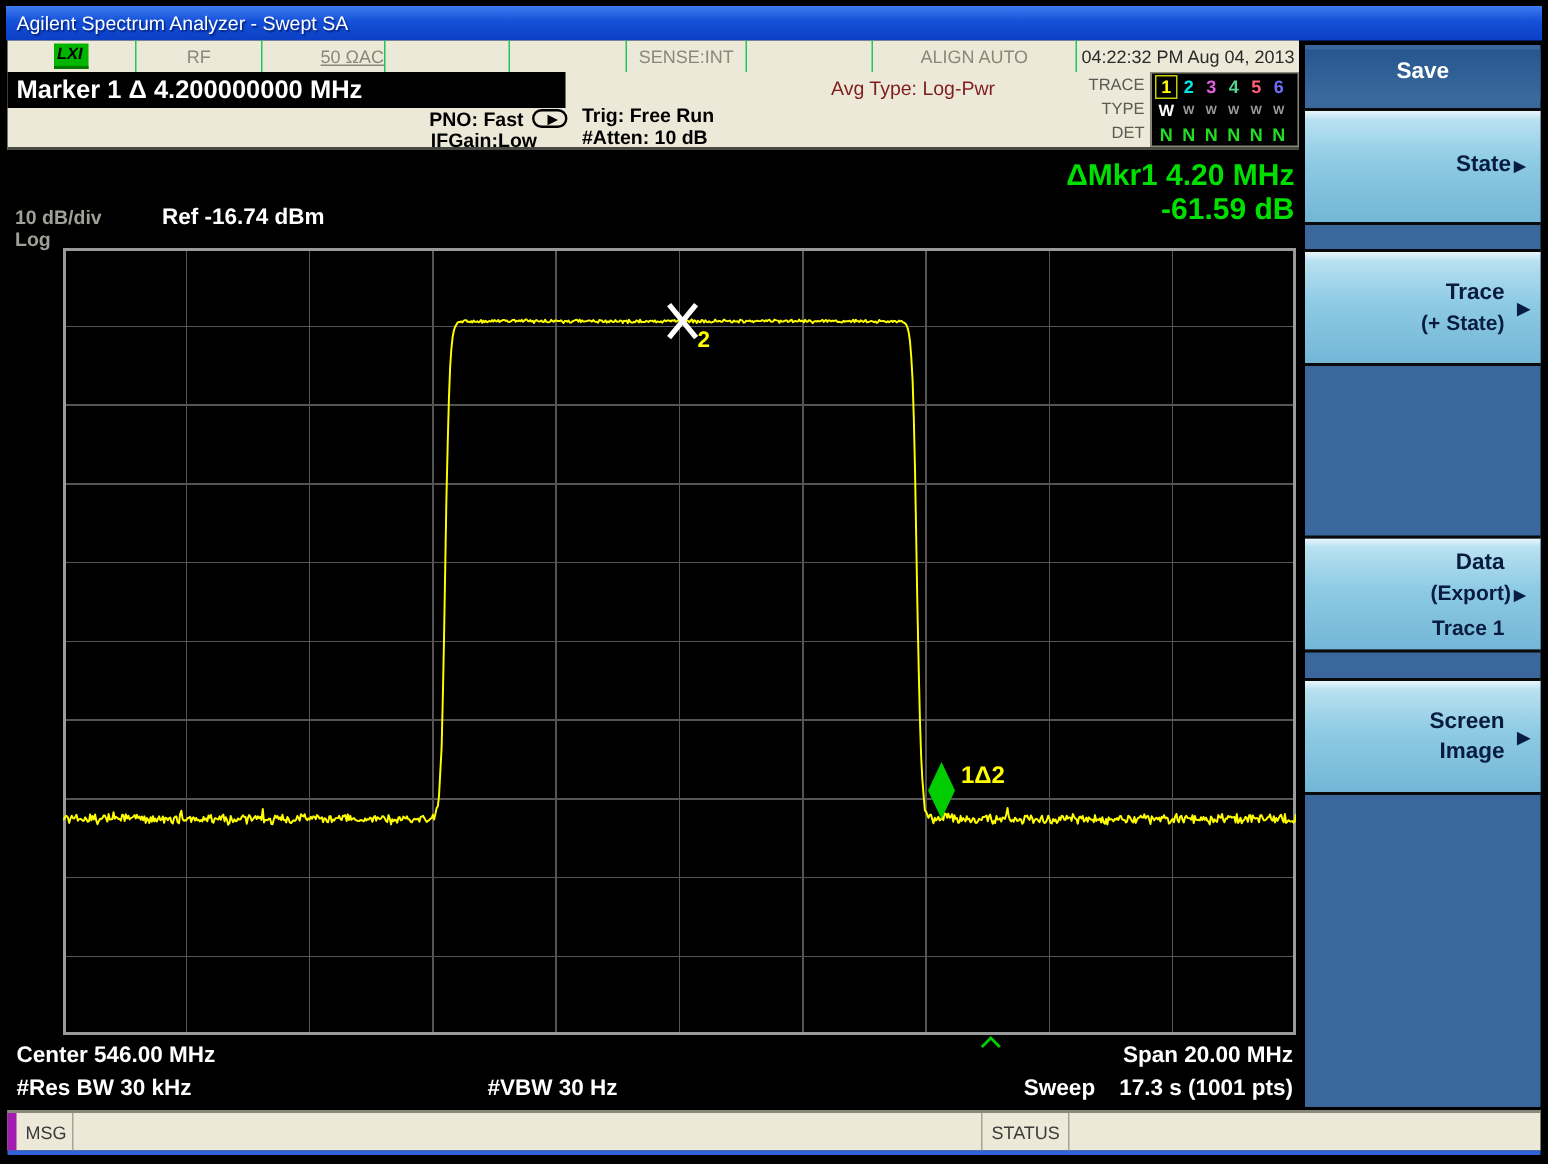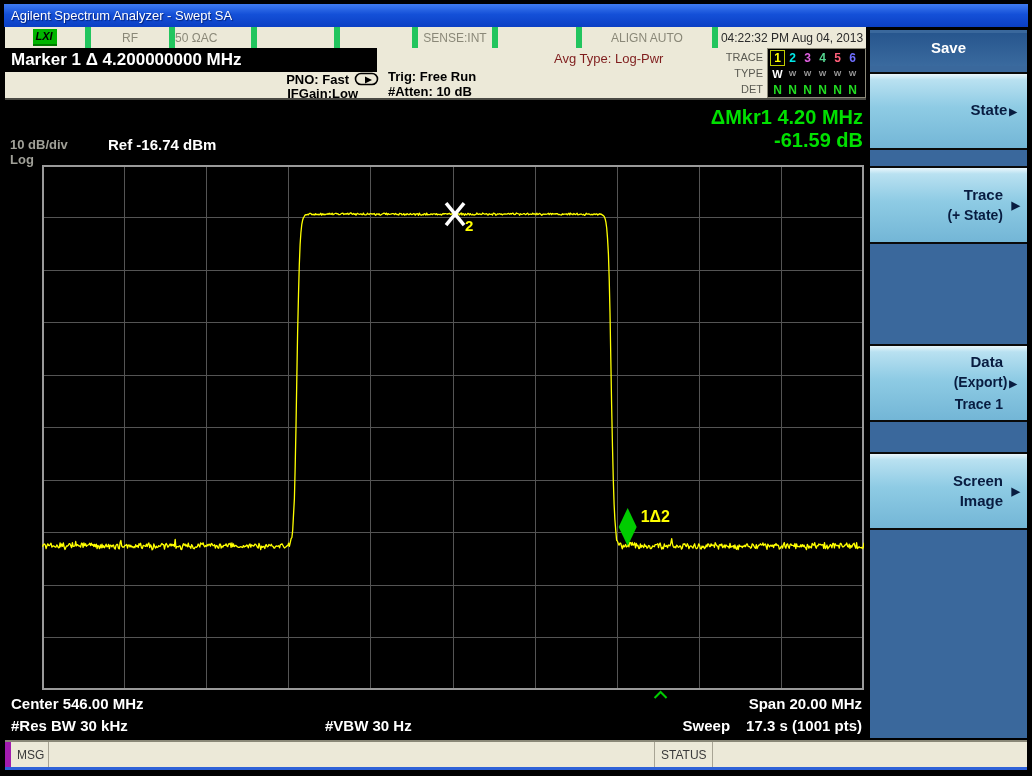--- a/index.html
+++ b/index.html
@@ -8,24 +8,24 @@
 
   
   .titlebar{position:absolute;left:4px;top:4px;width:1024px;height:23px;
     background:linear-gradient(to bottom,#3f7bf0 0%,#1450d8 45%,#0b3fc4 100%);
     color:#fff;font-weight:normal;font-size:13px;line-height:23px;padding-left:7px;
     text-shadow:1px 1px 1px #04227a;}
 
   
   .statusbar{position:absolute;left:5px;top:27px;width:861px;height:21px;background:#ece9d8;
     display:flex;align-items:stretch;font-size:12px;color:#8a8878;}
-  .statusbar .cell{border-right:6px solid #22c55e;display:flex;align-items:center;justify-content:center;}
+  .statusbar .cell{border-right:1px solid #22c55e;display:flex;align-items:center;justify-content:center;}
   .lxi{background:#00b400;color:#000;font-weight:bold;font-style:italic;font-size:11px;
     padding:1px 4px 2px 2px;border-bottom:2px solid #007800;}
-  .cell.dual{justify-content:flex-start;}
+  .cell.dual{justify-content:flex-end;text-decoration:underline;}
   .cell.time{color:#2a2a2a;}
 
   
   .header{position:absolute;left:5px;top:48px;width:861px;height:52px;background:#ece9d8;
     border-bottom:2px solid #4a4a44;}
   .marker-bar{position:absolute;left:0;top:0;width:372px;height:24px;background:#000;color:#fff;
     font-weight:bold;font-size:17px;line-height:24px;padding-left:6px;white-space:nowrap;}
   .pno-block{position:absolute;left:150px;top:24px;width:225px;font-weight:bold;font-size:13px;
     color:#000;line-height:13px;}
   .pno-line{display:flex;justify-content:flex-end;align-items:center;gap:5px;}
@@ -63,21 +63,21 @@
   
   .menu{position:absolute;left:868px;top:30px;width:159px;height:708px;background:#3a689c;
     border-left:2px solid #000;}
   .menu-title{position:absolute;left:0;top:3px;width:100%;height:33px;
     background:linear-gradient(to bottom,#27568e,#3a6a9e);
     color:#fff;font-weight:bold;font-size:15px;text-align:center;line-height:30px;}
   .mbtn{position:absolute;left:0;width:100%;height:78px;cursor:pointer;
     background:linear-gradient(to bottom,#eaf7fc 0%,#b9e1f1 8%,#8ecbe4 45%,#73b6d6 100%);
     border-top:2px solid #0a0a0a;border-bottom:2px solid #0a0a0a;
     color:#081c40;font-weight:bold;display:flex;flex-direction:column;justify-content:center;}
-  .b1{top:42px;} .b2{top:136px;} .b3{top:314px;} .b4{top:422px;}
+  .b1{top:42px;} .b2{top:136px;} .b3{top:327px;} .b4{top:422px;}
   .bline{text-align:right;font-size:15px;line-height:20px;padding-right:10px;}
   .bline.sub{font-size:14px;margin-left:40px;}
   .bline.pad{padding-right:24px;}
   .arr{font-size:10px;margin-left:2px;}
   .arr.abs{position:absolute;right:7px;top:50%;margin-top:-6px;font-size:11px;}
 
   
   .bottombar{position:absolute;left:5px;top:740px;width:1022px;height:27px;background:#ece9d8;
     display:flex;font-size:12px;color:#3a3a3a;border-top:2px solid #8a8878;}
   .bottombar .bcell{border-right:1px solid #a8a494;display:flex;align-items:center;padding-left:6px;}

